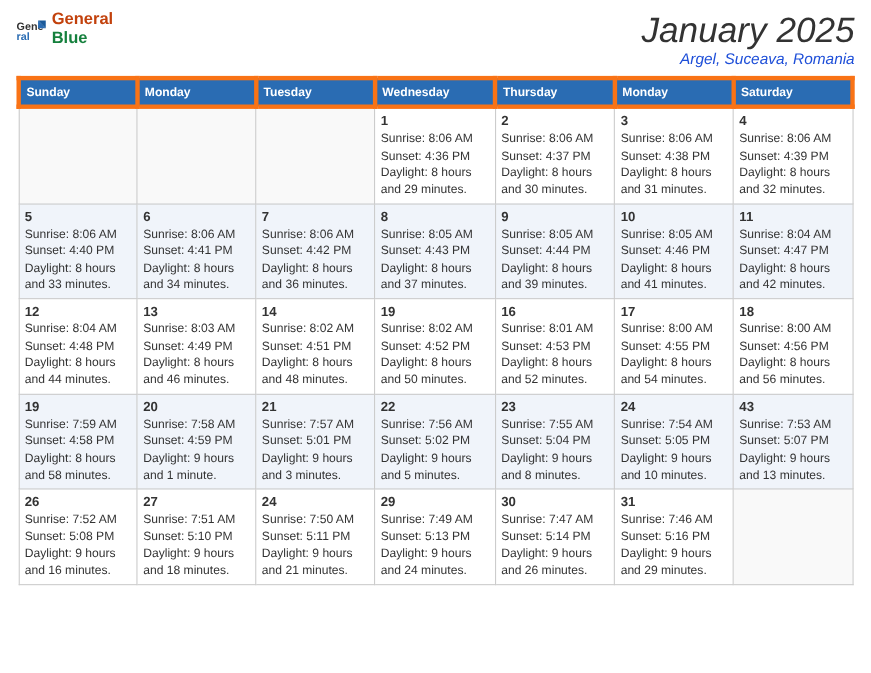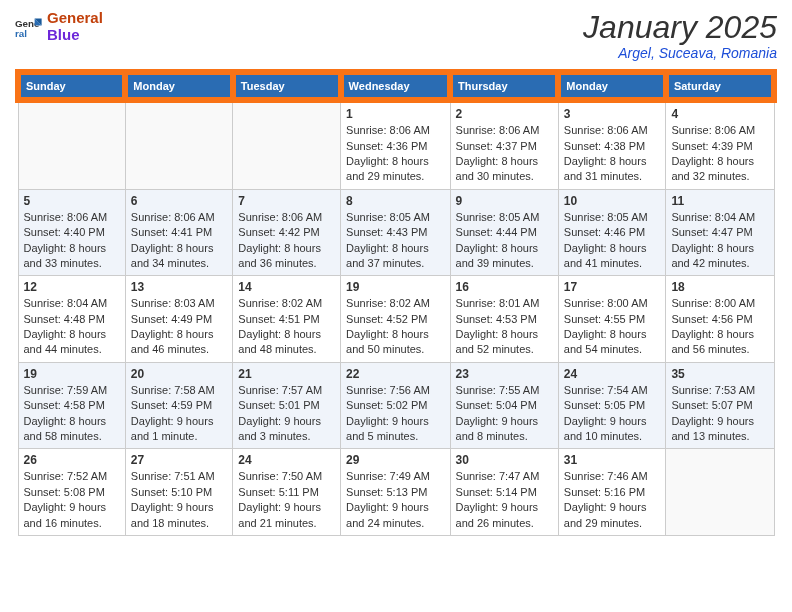--- a/index.html
+++ b/index.html
@@ -49,21 +49,21 @@
       border-collapse: collapse;
       font-size: 9.5px;
     }
     .calendar th {
       background-color: #2a6cb3;
       color: #fff;
       text-align: left;
       padding: 5px 5px;
       font-size: 11px;
       font-weight: bold;
-      border: 6px solid #f97316;
+      border: 4px solid #f97316;
     }
     .calendar td {
       border: 1px solid #ccc;
       vertical-align: top;
       padding: 4px 5px;
       width: 113px;
       height: 80px;
       color: #333;
     }
     .calendar td.empty {
@@ -106,21 +106,21 @@
         <text x="0" y="20" font-size="14" font-weight="bold" fill="#333">Gene</text>
         <text x="0" y="34" font-size="14" font-weight="bold" fill="#2a6cb3">ral</text>
         <polygon points="28,8 38,18 28,18" fill="#2a6cb3"></polygon>
         <polygon points="28,8 38,8 38,18" fill="#1a5a9a"></polygon>
       </svg>
       <div>
         <div style="font-size:15px; font-weight:bold; line-height:1.1;">
           <span style="color:#c2410c;">General</span>
         </div>
         <div style="font-size:15px; font-weight:bold; line-height:1.1;">
-          <span style="color:#6d28d9;">Blue</span>
+          <span style="color:#15803d;">Blue</span>
         </div>
       </div>
     </div>
     <div class="title-block">
       <div class="month-title">January 2025</div>
       <div class="subtitle">Argel, Suceava, Romania</div>
     </div>
   </div>
 
   <table class="calendar">
@@ -284,21 +284,21 @@
 Sunset: 5:04 PM
 Daylight: 9 hours and 8 minutes.</div>
           </td>
           <td>
             <span class="day-number">24</span>
             <div class="day-info">Sunrise: 7:54 AM
 Sunset: 5:05 PM
 Daylight: 9 hours and 10 minutes.</div>
           </td>
           <td>
-            <span class="day-number">35</span>
+            <span class="day-number">43</span>
             <div class="day-info">Sunrise: 7:53 AM
 Sunset: 5:07 PM
 Daylight: 9 hours and 13 minutes.</div>
           </td>
         </tr>
         <tr class="row-5">
           <td>
             <span class="day-number">26</span>
             <div class="day-info">Sunrise: 7:52 AM
 Sunset: 5:08 PM

